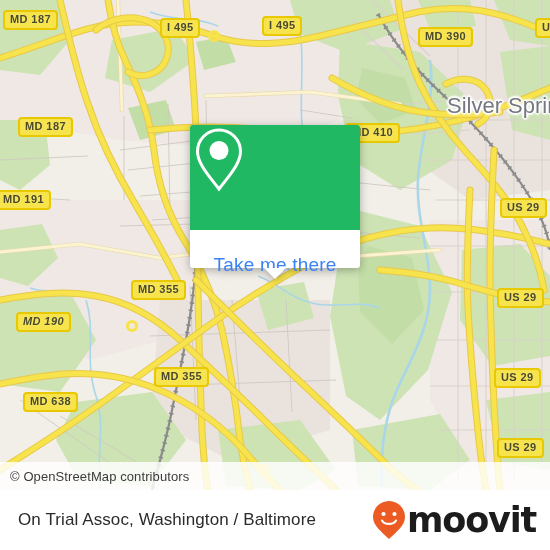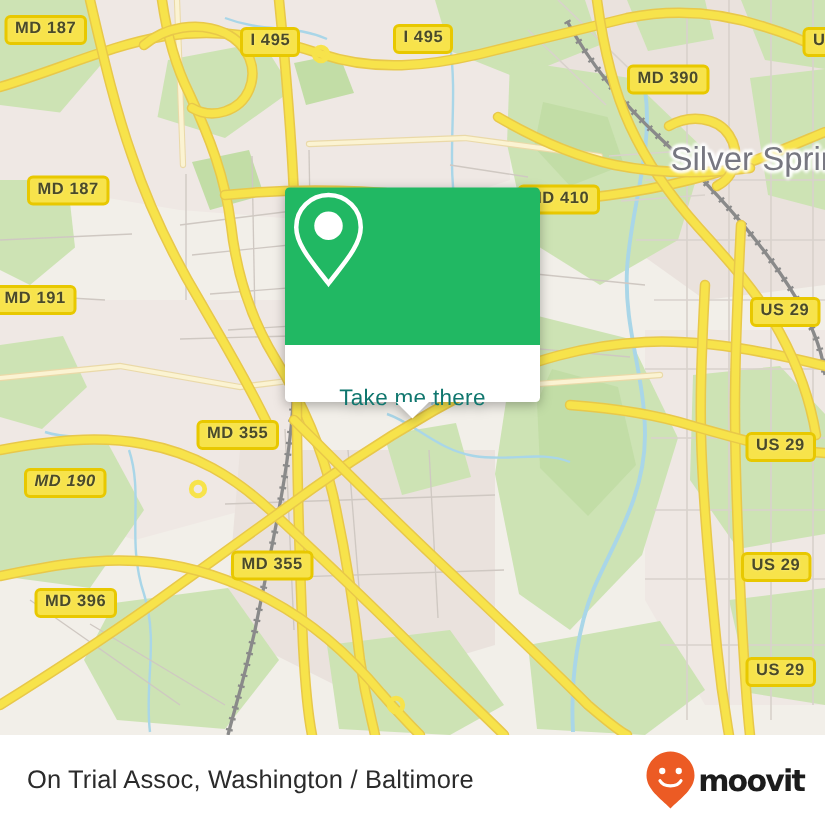--- a/index.html
+++ b/index.html
@@ -52,21 +52,21 @@
     background:#21b863;height:105px;width:170px;
     border-radius:3px 3px 0 0;
     display:flex;align-items:center;justify-content:center;
   }
   #popup .card-white{
     background:#fff;height:38px;width:170px;
     border-radius:0 0 3px 3px;
     display:flex;align-items:center;justify-content:center;
   }
   #popup .cta{
-    color:#0f766e;font-size:15px;letter-spacing:.2px;margin-top:32px;
+    color:#3b82f6;font-size:19px;letter-spacing:.2px;margin-top:32px;
   }
   #popup .tail{
     position:absolute;left:50%;top:143px;
     margin-left:-11px;
     width:0;height:0;
     border-left:11px solid transparent;
     border-right:11px solid transparent;
     border-top:11px solid #fff;
   }
 
@@ -86,21 +86,21 @@
     background:#ffffff;
     display:flex;align-items:center;justify-content:space-between;
     overflow:hidden;
     gap:16px;
   }
   #footer .ftitle{
     color:#2b2b2b;font-size:17px;padding-left:18px;letter-spacing:.1px;white-space:nowrap;
   }
   #brand{display:flex;align-items:center;padding-right:14px;}
   #brand .word{
-    color:#1c1c1c;font-size:20px;font-weight:bold;letter-spacing:-1.2px;
+    color:#1c1c1c;font-size:35px;font-weight:bold;letter-spacing:-1.2px;
     margin-left:1px;font-family:"DejaVu Sans","Liberation Sans",sans-serif;
   }
 </style>
 </head>
 <body>
 
 <div id="app">
 
   <div id="map">
     <svg width="550" height="490" viewBox="0 0 550 490">
@@ -272,47 +272,50 @@
       <circle cx="132" cy="326" r="4.5" fill="none" stroke="#f7e34b" stroke-width="3.2"></circle>
       <circle cx="264" cy="470" r="4.5" fill="none" stroke="#f7e34b" stroke-width="3.2"></circle>
       <circle cx="214" cy="36" r="4.5" fill="none" stroke="#f7e34b" stroke-width="3.2"></circle>
     </svg>
 
     <div class="place" style="left:447px;top:93px;">Silver Spring</div>
 
     <div class="shield" style="left:3px;top:10px;">MD 187</div>
     <div class="shield" style="left:160px;top:18px;">I 495</div>
     <div class="shield" style="left:262px;top:16px;">I 495</div>
-    <div class="shield" style="left:418px;top:27px;margin-top:16px;">MD 390</div>
+    <div class="shield" style="left:418px;top:27px;">MD 390</div>
     <div class="shield" style="left:535px;top:18px;">U</div>
     <div class="shield" style="left:18px;top:117px;">MD 187</div>
     <div class="shield" style="left:345px;top:123px;">MD 410</div>
     <div class="shield" style="left:500px;top:198px;">US 29</div>
     <div class="shield" style="left:-4px;top:190px;">MD 191</div>
     <div class="shield" style="left:131px;top:280px;">MD 355</div>
     <div class="shield" style="left:497px;top:288px;">US 29</div>
     <div class="shield" style="left:16px;top:312px;font-style:italic;">MD 190</div>
     <div class="shield" style="left:154px;top:367px;">MD 355</div>
     <div class="shield" style="left:494px;top:368px;">US 29</div>
-    <div class="shield" style="left:23px;top:392px;">MD 396</div>
+    <div class="shield" style="left:23px;top:392px;">MD 638</div>
     <div class="shield" style="left:497px;top:438px;">US 29</div>
 
     <div id="popup">
       <div class="card-green">
         <svg width="58" height="70" viewBox="0 0 58 70">
           <path d="M29 5 C17 5 7.5 14.5 7.5 26.5 C7.5 39 20 52 29 64 C38 52 50.5 39 50.5 26.5 C50.5 14.5 41 5 29 5 Z" fill="none" stroke="#ffffff" stroke-width="3"></path>
           <circle cx="29" cy="25.5" r="9.5" fill="#ffffff"></circle>
         </svg>
       </div>
       <div class="card-white">
         <span class="cta">Take me there</span>
       </div>
       <div class="tail"></div>
     </div>
 
+    <div id="attrib">
+      <span class="txt">© OpenStreetMap contributors</span>
+    </div>
   </div>
 
   <div id="footer">
     <span class="ftitle">On Trial Assoc, Washington / Baltimore</span>
     <div id="brand">
       <svg width="34" height="40" viewBox="0 0 34 40">
         <path d="M17 1 C8.2 1 1 8.2 1 17 C1 26 10 32 17 39 C24 32 33 26 33 17 C33 8.2 25.8 1 17 1 Z" fill="#ec5b24"></path>
         <circle cx="11.5" cy="14" r="2.1" fill="#ffffff"></circle>
         <circle cx="22.5" cy="14" r="2.1" fill="#ffffff"></circle>
         <path d="M10 20.5 C12.5 25 21.5 25 24 20.5" fill="none" stroke="#ffffff" stroke-width="2.1" stroke-linecap="round"></path>

